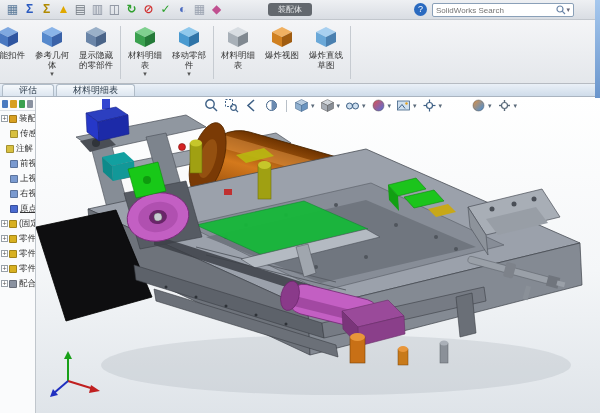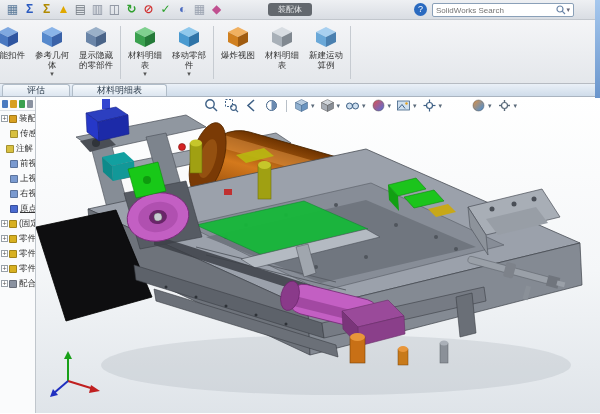--- a/index.html
+++ b/index.html
@@ -14,21 +14,21 @@
 .search-caret{font-size:7px;color:#667;line-height:12px}
 .blue-edge{position:absolute;right:0;top:0;width:5px;height:98px;background:linear-gradient(180deg,#a6c8ee,#6a95cc);z-index:6}
 .ribbon{height:64px;background:linear-gradient(#f4f5f7,#e4e7eb);border-bottom:1px solid #b6bbc2;display:flex;align-items:stretch;padding:2px 2px 0;overflow:hidden}
 .rbtn{width:44px;display:flex;flex-direction:column;align-items:center;padding-top:3px;border-radius:3px;flex:none}
 .rbtn.partial{margin-left:-16px}
 .ricon{height:26px}
 .rlabel{font-size:8.5px;line-height:1.15;text-align:center;color:#333;word-break:break-all;width:42px}
 .rcaret{font-size:7px;color:#555;line-height:6px}
 .rsep{width:1px;background:#c6cbd1;margin:4px 2px;flex:none}
 .tabsrow{height:13px;background:linear-gradient(#eaf0f7,#cfdcea);border-bottom:1px solid #aab4c0;display:flex;align-items:flex-end;padding-left:2px}
-.tab{font-size:9px;line-height:11px;padding:0 24px;color:#2a3a4a;background:linear-gradient(#f6f9fc,#dde6f0);border:1px solid #b0bcc8;border-bottom:none;border-radius:3px 3px 0 0;margin-right:2px;white-space:nowrap}
+.tab{font-size:9px;line-height:11px;padding:0 16px;color:#2a3a4a;background:linear-gradient(#f6f9fc,#dde6f0);border:1px solid #b0bcc8;border-bottom:none;border-radius:3px 3px 0 0;margin-right:2px;white-space:nowrap}
 .main{display:flex;height:316px}
 .tree{width:36px;background:#fafbfc;border-right:1px solid #c0c6cc;overflow:hidden;font-size:8.5px;color:#333;flex:none}
 .tree-header{height:14px;display:flex;gap:2px;padding:3px 2px;border-bottom:1px solid #dde1e6}
 .ftab{width:8px;height:8px;border-radius:1px}
 .trow{display:flex;align-items:center;height:15px;white-space:nowrap;padding-left:1px}
 .texp{width:7px;height:7px;border:1px solid #98a0a8;font-size:7px;line-height:5px;text-align:center;color:#555;margin-right:1px;background:#fff;flex:none}
 .tico{width:8px;height:8px;border-radius:1px;margin-right:2px;flex:none;border:1px solid rgba(0,0,0,.25)}
 .tlabel{overflow:hidden}
 .viewport{flex:1;position:relative;background:linear-gradient(180deg,#ffffff 0%,#f4f6f8 55%,#dfe4e9 100%);overflow:hidden}
 .headsup{position:absolute;left:168px;top:1px;display:flex;align-items:center;gap:5px;z-index:4}
@@ -112,41 +112,41 @@
             <polygon points="12,2 22,7 12,12 2,7" fill="#8fc8ec"></polygon>
             <polygon points="2,7 12,12 12,22 2,17" fill="#4a9ad0"></polygon>
             <polygon points="12,12 22,7 22,17 12,22" fill="#2f74a8"></polygon>
           </svg></span>
         <span class="rlabel">移动零部件</span>
         <span class="rcaret">▾</span>
       </div>
       <div class="rsep"></div>
       <div class="rbtn">
         <span class="ricon"><svg width="24" height="24" viewBox="0 0 24 24">
+            <polygon points="12,2 22,7 12,12 2,7" fill="#d8dde2"></polygon>
+            <polygon points="2,7 12,12 12,22 2,17" fill="#a8b0b8"></polygon>
+            <polygon points="12,12 22,7 22,17 12,22" fill="#808890"></polygon>
+          </svg></span>
+        <span class="rlabel">材料明细表</span>
+      </div>
+      <div class="rbtn">
+        <span class="ricon"><svg width="24" height="24" viewBox="0 0 24 24">
             <polygon points="12,2 22,7 12,12 2,7" fill="#f0b060"></polygon>
             <polygon points="2,7 12,12 12,22 2,17" fill="#d08020"></polygon>
             <polygon points="12,12 22,7 22,17 12,22" fill="#a05c10"></polygon>
           </svg></span>
         <span class="rlabel">爆炸视图</span>
       </div>
       <div class="rbtn">
         <span class="ricon"><svg width="24" height="24" viewBox="0 0 24 24">
-            <polygon points="12,2 22,7 12,12 2,7" fill="#d8dde2"></polygon>
-            <polygon points="2,7 12,12 12,22 2,17" fill="#a8b0b8"></polygon>
-            <polygon points="12,12 22,7 22,17 12,22" fill="#808890"></polygon>
-          </svg></span>
-        <span class="rlabel">材料明细表</span>
-      </div>
-      <div class="rbtn">
-        <span class="ricon"><svg width="24" height="24" viewBox="0 0 24 24">
             <polygon points="12,2 22,7 12,12 2,7" fill="#a8d0f0"></polygon>
             <polygon points="2,7 12,12 12,22 2,17" fill="#6aa8d8"></polygon>
             <polygon points="12,12 22,7 22,17 12,22" fill="#4a80b0"></polygon>
           </svg></span>
-        <span class="rlabel">新建运动算例</span>
+        <span class="rlabel">爆炸直线草图</span>
       </div>
       <div class="rsep"></div>
     </div>
 </div>
 
 <div class="tabsrow" id="tabsrow">
     <span class="tab">评估</span>
     <span class="tab">材料明细表</span>
   </div>
 

